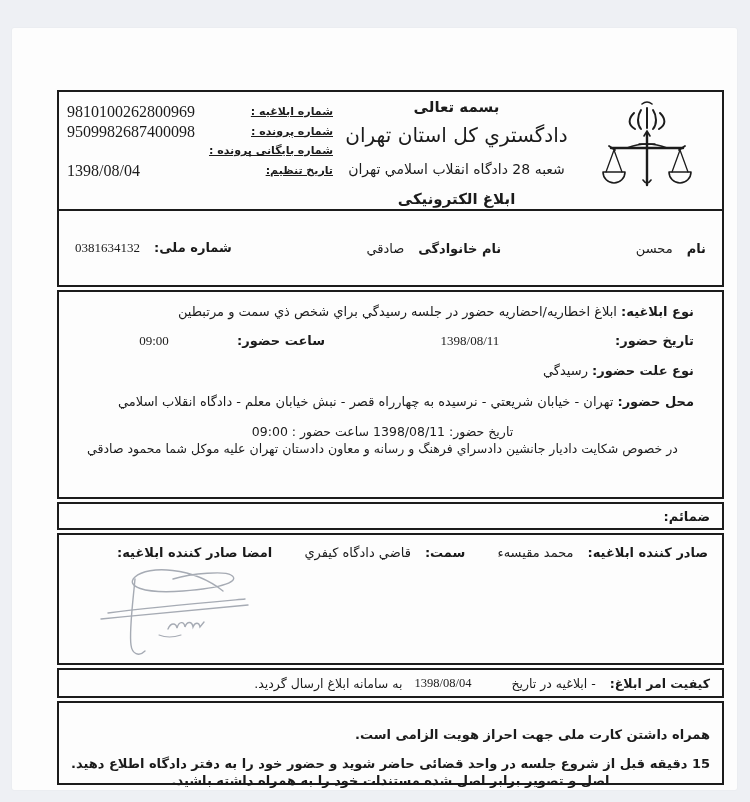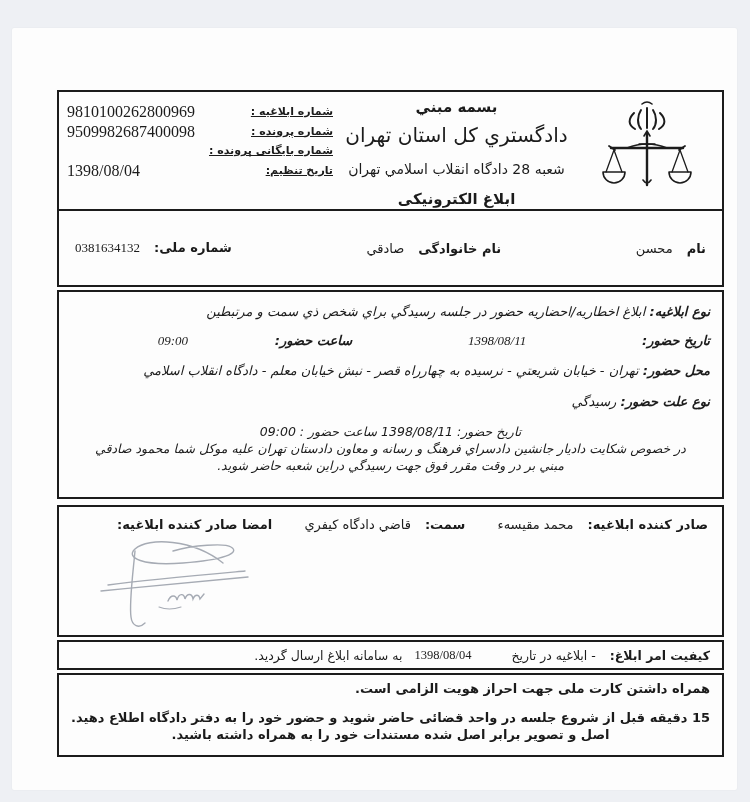--- a/index.html
+++ b/index.html
@@ -37,39 +37,39 @@
   .numrow{display:flex;font-size:11px;line-height:19.5px;}
   .numrow .lab{font-weight:bold;width:118px;white-space:nowrap;text-decoration:underline;}
   .numrow .val{flex:1;direction:ltr;text-align:left;font-family:"Liberation Serif","DejaVu Serif",serif;font-size:16px;padding-left:2px;}
   
   .namebox{height:78px;display:flex;align-items:center;justify-content:space-between;padding:0 16px;font-size:13px;}
   .pair{display:flex;align-items:baseline;}
   .pair .lab{font-weight:bold;}
   .pair .val{margin-right:14px;}
   .num{font-family:"Liberation Serif","DejaVu Serif",serif;direction:ltr;unicode-bidi:embed;}
   
-  .details{min-height:209px;padding:10px 12px 8px 12px;font-size:13px;font-style:italic;}
+  .details{min-height:209px;padding:10px 28px 8px 12px;font-size:13px;}
   .drow{margin-bottom:12px;line-height:19px;}
   .drow .lab{font-weight:bold;}
   .dt-row{display:grid;grid-template-columns:auto 290px auto 1fr;align-items:baseline;margin-bottom:12px;}
   .dt-row .cell-c{text-align:center;}
   .bodytext{text-align:center;font-size:12.5px;line-height:17px;margin-top:2px;}
   
   .zamaem{height:28px;display:flex;align-items:center;padding:0 12px;font-weight:bold;font-size:13px;}
   
   .issuer{height:132px;}
   .issuer-row{display:flex;justify-content:space-between;align-items:baseline;padding:10px 14px 0 58px;font-size:13px;}
   .sig{position:absolute;left:14px;top:26px;}
   
   .delivery{height:30px;display:flex;align-items:center;padding:0 12px;font-size:12.5px;}
   .delivery .lab{font-weight:bold;margin-left:14px;}
   .delivery .t1{margin-left:40px;}
   .delivery .dte{margin-left:12px;}
   
-  .notes{height:84px;padding:6px 12px 0 12px;font-size:13px;font-weight:bold;}
+  .notes{height:84px;padding:24px 12px 0 12px;font-size:13px;font-weight:bold;}
   .notes .n1{text-align:right;margin-bottom:13px;}
   .notes .n23{text-align:center;line-height:17px;}
 </style>
 </head>
 <body>
 
 <div class="sheet">
 
   <div class="doc">
 
@@ -96,21 +96,21 @@
 
             <path d="M17 50 L9 72 M17 50 L25 72" stroke-width="1.3"></path>
             <path d="M6 72 h22 M6 72 a11 11 0 0 0 22 0" stroke-width="1.6"></path>
 
             <path d="M83 50 L75 72 M83 50 L91 72" stroke-width="1.3"></path>
             <path d="M72 72 h22 M72 72 a11 11 0 0 0 22 0" stroke-width="1.6"></path>
           </g>
         </svg>
       </div>
       <div class="hdr-center">
-        <div class="l1">بسمه مبني</div>
+        <div class="l1">بسمه تعالی</div>
         <div class="l2">دادگستري کل استان تهران</div>
         <div class="l3">شعبه 28 دادگاه انقلاب اسلامي تهران</div>
         <div class="l4">ابلاغ الکترونیکی</div>
       </div>
       <div class="hdr-nums">
         <div class="numrow">
           <span class="lab">شماره ابلاغیه :</span>
           <span class="val">9810100262800969</span>
         </div>
         <div class="numrow">
@@ -149,36 +149,38 @@
         <span class="lab">نوع ابلاغیه:</span>
         <span>ابلاغ اخطاریه/احضاریه حضور در جلسه رسیدگي براي شخص ذي سمت و مرتبطین</span>
       </div>
       <div class="dt-row">
         <span class="lab" style="font-weight:bold">تاریخ حضور:</span>
         <span class="cell-c num">1398/08/11</span>
         <span style="font-weight:bold">ساعت حضور:</span>
         <span class="cell-c num">09:00</span>
       </div>
       <div class="drow">
+        <span class="lab">نوع علت حضور:</span>
+        <span>رسیدگي</span>
+      </div>
+      <div class="drow">
         <span class="lab">محل حضور:</span>
         <span>تهران - خیابان شریعتي - نرسیده به چهارراه قصر - نبش خیابان معلم - دادگاه انقلاب اسلامي</span>
-      </div>
-      <div class="drow">
-        <span class="lab">نوع علت حضور:</span>
-        <span>رسیدگي</span>
       </div>
       <div class="bodytext">
         <div>تاریخ حضور: 1398/08/11 ساعت حضور : 09:00</div>
         <div>در خصوص شکایت دادیار جانشین دادسراي فرهنگ و رسانه و معاون دادستان تهران علیه موکل شما محمود صادقي</div>
-        <div>مبني بر در وقت مقرر فوق جهت رسیدگي دراین شعبه حاضر شوید.</div>
-      </div>
-    </div>
-
-    <div class="gap"></div>
-
+      </div>
+    </div>
+
+    <div class="gap"></div>
+
+    <div class="box zamaem">
+      <span>ضمائم:</span>
+    </div>
 
     <div class="gap"></div>
 
     <div class="box issuer">
       <div class="issuer-row">
         <div class="pair">
           <span class="lab">صادر کننده ابلاغیه:</span>
           <span class="val">محمد مقیسهء</span>
         </div>
         <div class="pair">

